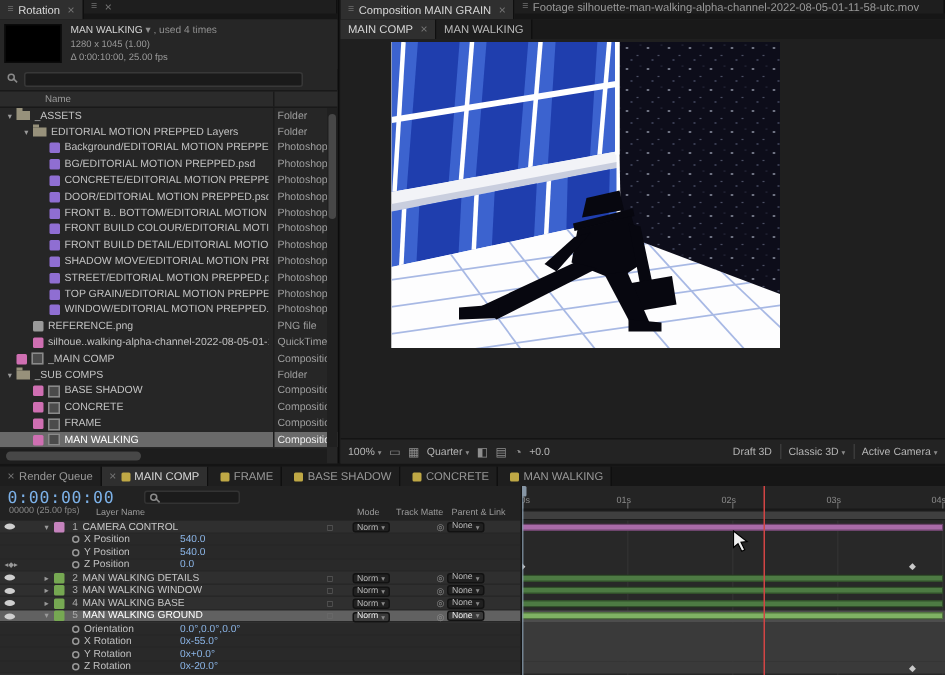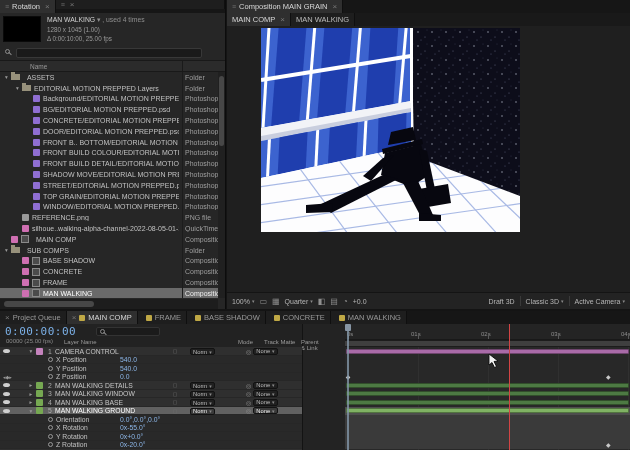--- a/index.html
+++ b/index.html
@@ -60,21 +60,21 @@
   display:flex;align-items:center;gap:5px;padding:0 5px;font-size:7px;color:#b5b5b5;overflow:hidden;white-space:nowrap}
 .tb-item{display:flex;align-items:center;gap:2px;flex:0 0 auto}
 .tb-icon{color:#8f8f8f;font-size:8px}
 .tb-flex{flex:1 1 auto}
 .caret{font-size:5px;color:#8a8a8a}
 .tb-sep{width:1px;height:10px;background:#3a3a3a;flex:0 0 auto}
 
 
 #timeline{left:0;top:311px;width:630px;height:139px;background:#232323}
 .t-body{position:absolute;left:0;right:0;top:13px;bottom:0;overflow:hidden}
-.t-left{position:absolute;left:0;top:0;bottom:0;width:303px;background:#262626;border-right:1px solid #131313;z-index:2}
+.t-left{position:absolute;left:0;top:0;bottom:0;width:348px;background:#262626;border-right:1px solid #131313;z-index:2}
 .t-head{position:absolute;left:0;top:0;width:100%;height:23px;background:#222}
 .tc{position:absolute;left:5px;top:1px;font-family:"DejaVu Sans Mono",monospace;font-size:11px;color:#7cb1e8;letter-spacing:.5px}
 .tcsub{position:absolute;left:6px;top:14px;font-size:6px;color:#8a8a8a}
 .t-head .hl{position:absolute;top:15px;font-size:6px;color:#9a9a9a}
 .t-search{position:absolute;left:96px;top:3px;width:64px;height:9px;background:#1b1b1b;border:1px solid #333;border-radius:2px}
 .t-search .lens{left:3px;top:1px}
 .t-rows{position:absolute;left:0;right:0;top:23px;bottom:0;overflow:hidden}
 .trow{display:flex;align-items:center;height:8.5px;font-size:6.8px;color:#c6c6c6;background:#2f2f2f;box-shadow:inset 0 -1px #272727}
 .trow.prop{background:#292929}
 .trow.sel{background:#616161;color:#fff}
@@ -332,20 +332,24 @@
         <span class="th"></span>
       </div>
   </div>
 
   <div class="panel" id="comp">
     <div class="tabbar">
       <div class="tab active" style="max-width:150px">
         <span class="mg">≡</span>
         <span>Composition MAIN GRAIN</span>
         <span class="cg">×</span>
+      </div>
+      <div class="tab grow">
+        <span class="mg">≡</span>
+        <span>Footage silhouette-man-walking-alpha-channel-2022-08-05-01-11-58-utc.mov</span>
       </div>
     </div>
     <div class="c-subtabs">
       <div class="tab active">
         <span>MAIN COMP</span>
         <span class="cg">×</span>
       </div>
       <div class="tab">
         <span>MAN WALKING</span>
       </div>
@@ -447,21 +451,21 @@
         <div class="tb-sep"></div>
         <div class="tb-item">Active Camera<span class="caret">▾</span></div>
       </div>
   </div>
 
   <div class="panel" id="timeline">
     <div class="tabbar">
         <div class="tab">
     <span class="cg" style="margin-left:0">×</span>
 
-    <span>Project Queue</span>
+    <span>Render Queue</span>
   </div>
         <div class="tab active">
     <span class="cg" style="margin-left:0">×</span>
     <span class="tchip" style="background: rgb(191, 168, 69);"></span>
     <span>MAIN COMP</span>
   </div>
         <div class="tab">
     <span class="cg" style="margin-left:0"></span>
     <span class="tchip" style="background: rgb(191, 168, 69);"></span>
     <span>FRAME</span>

